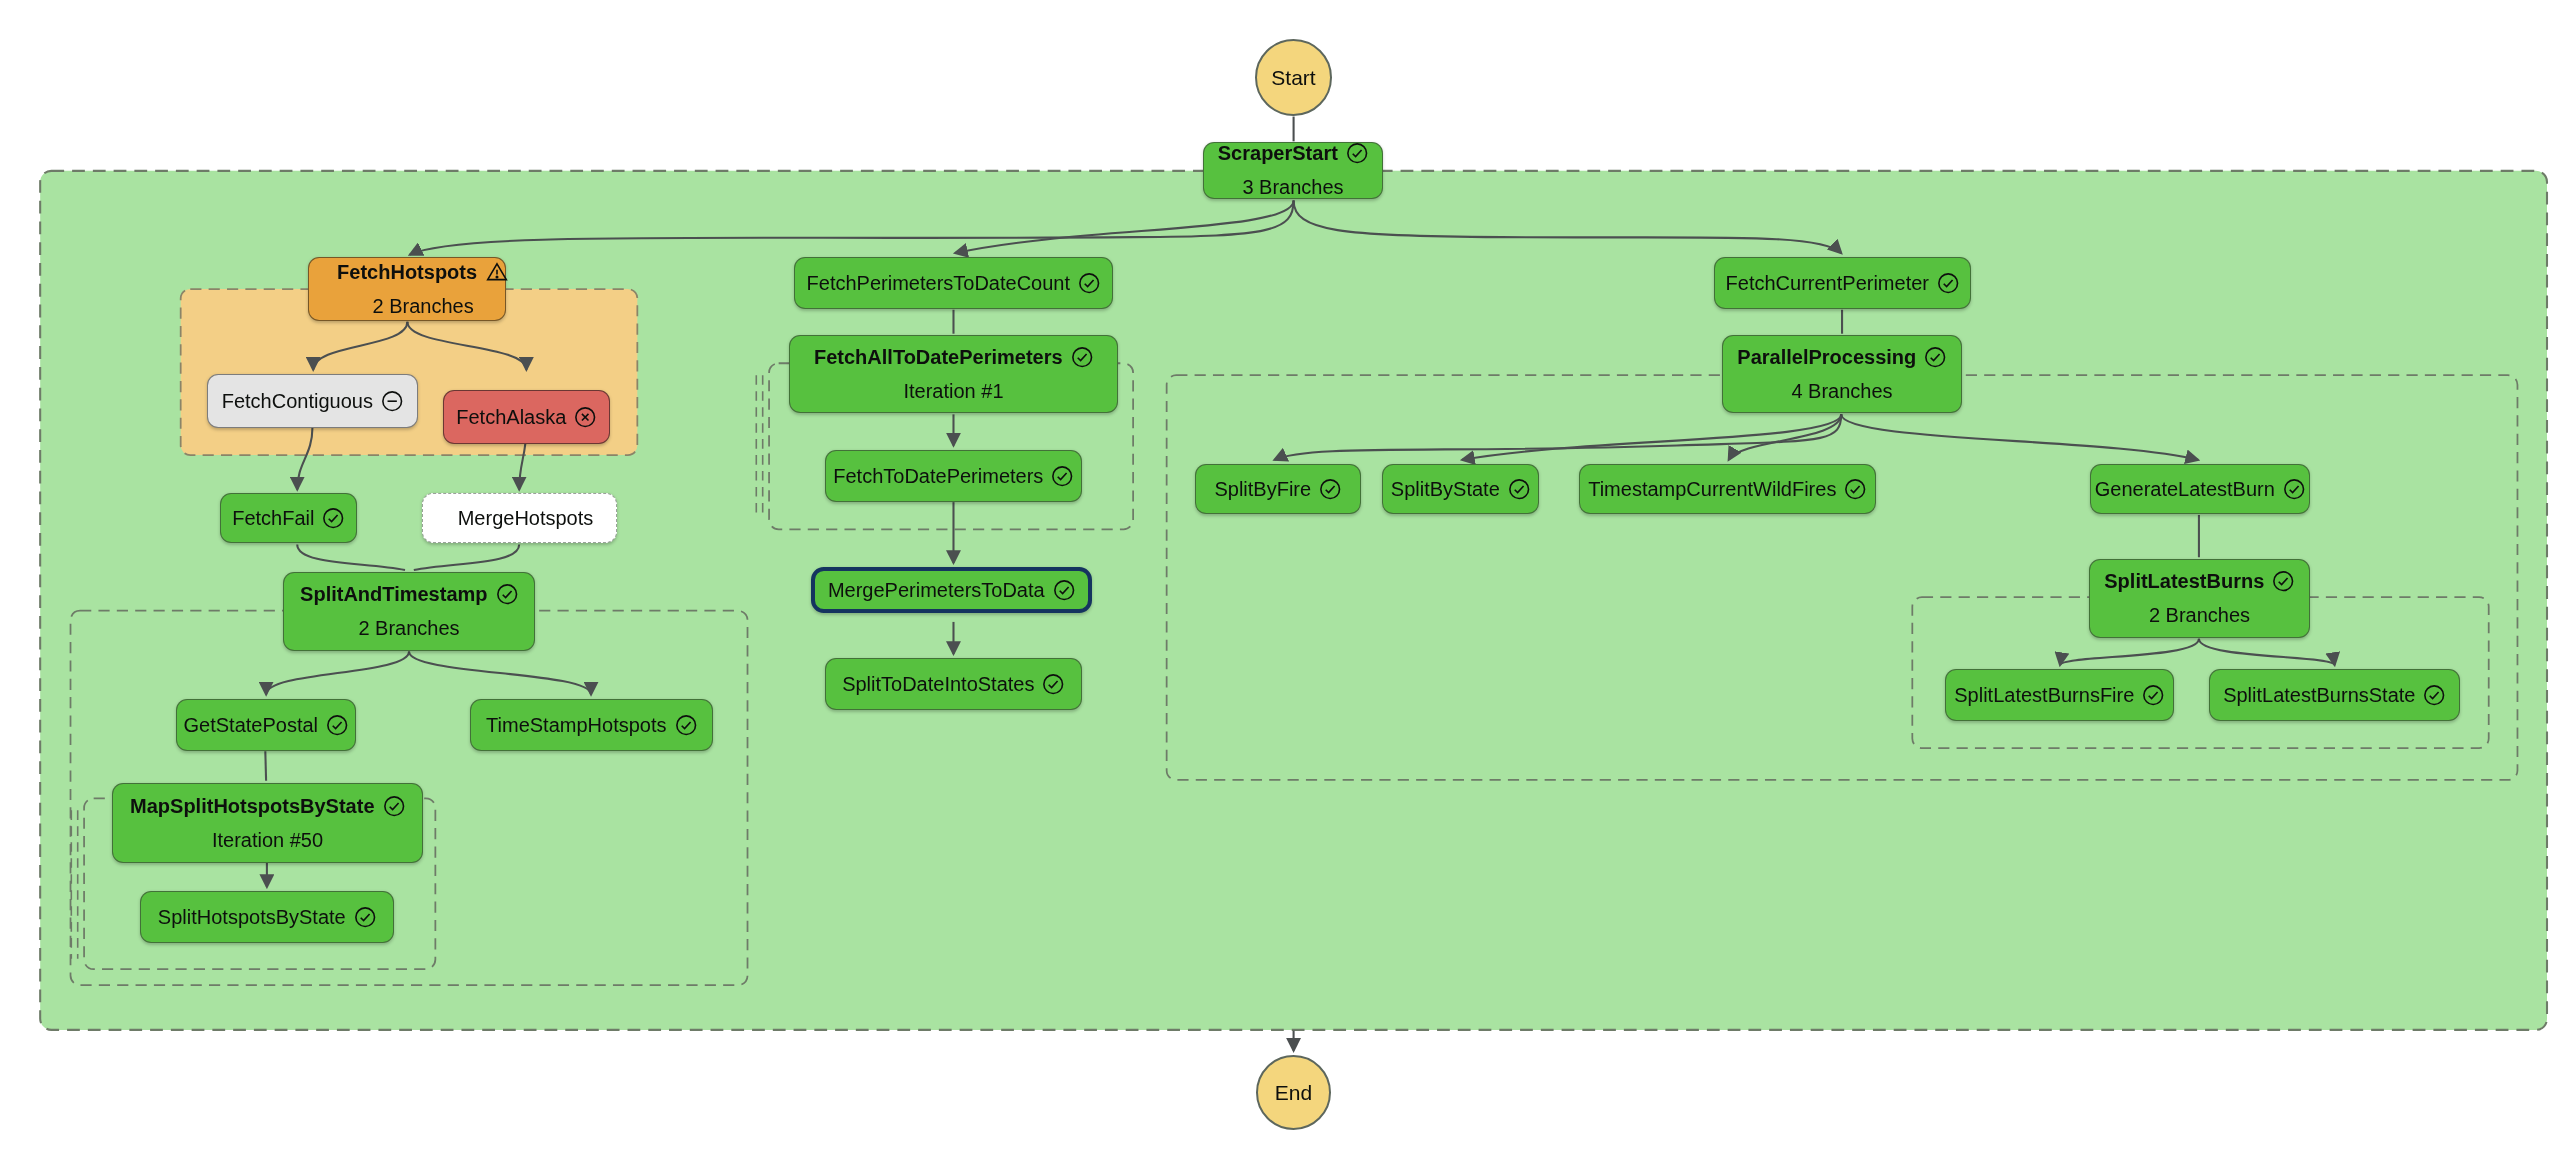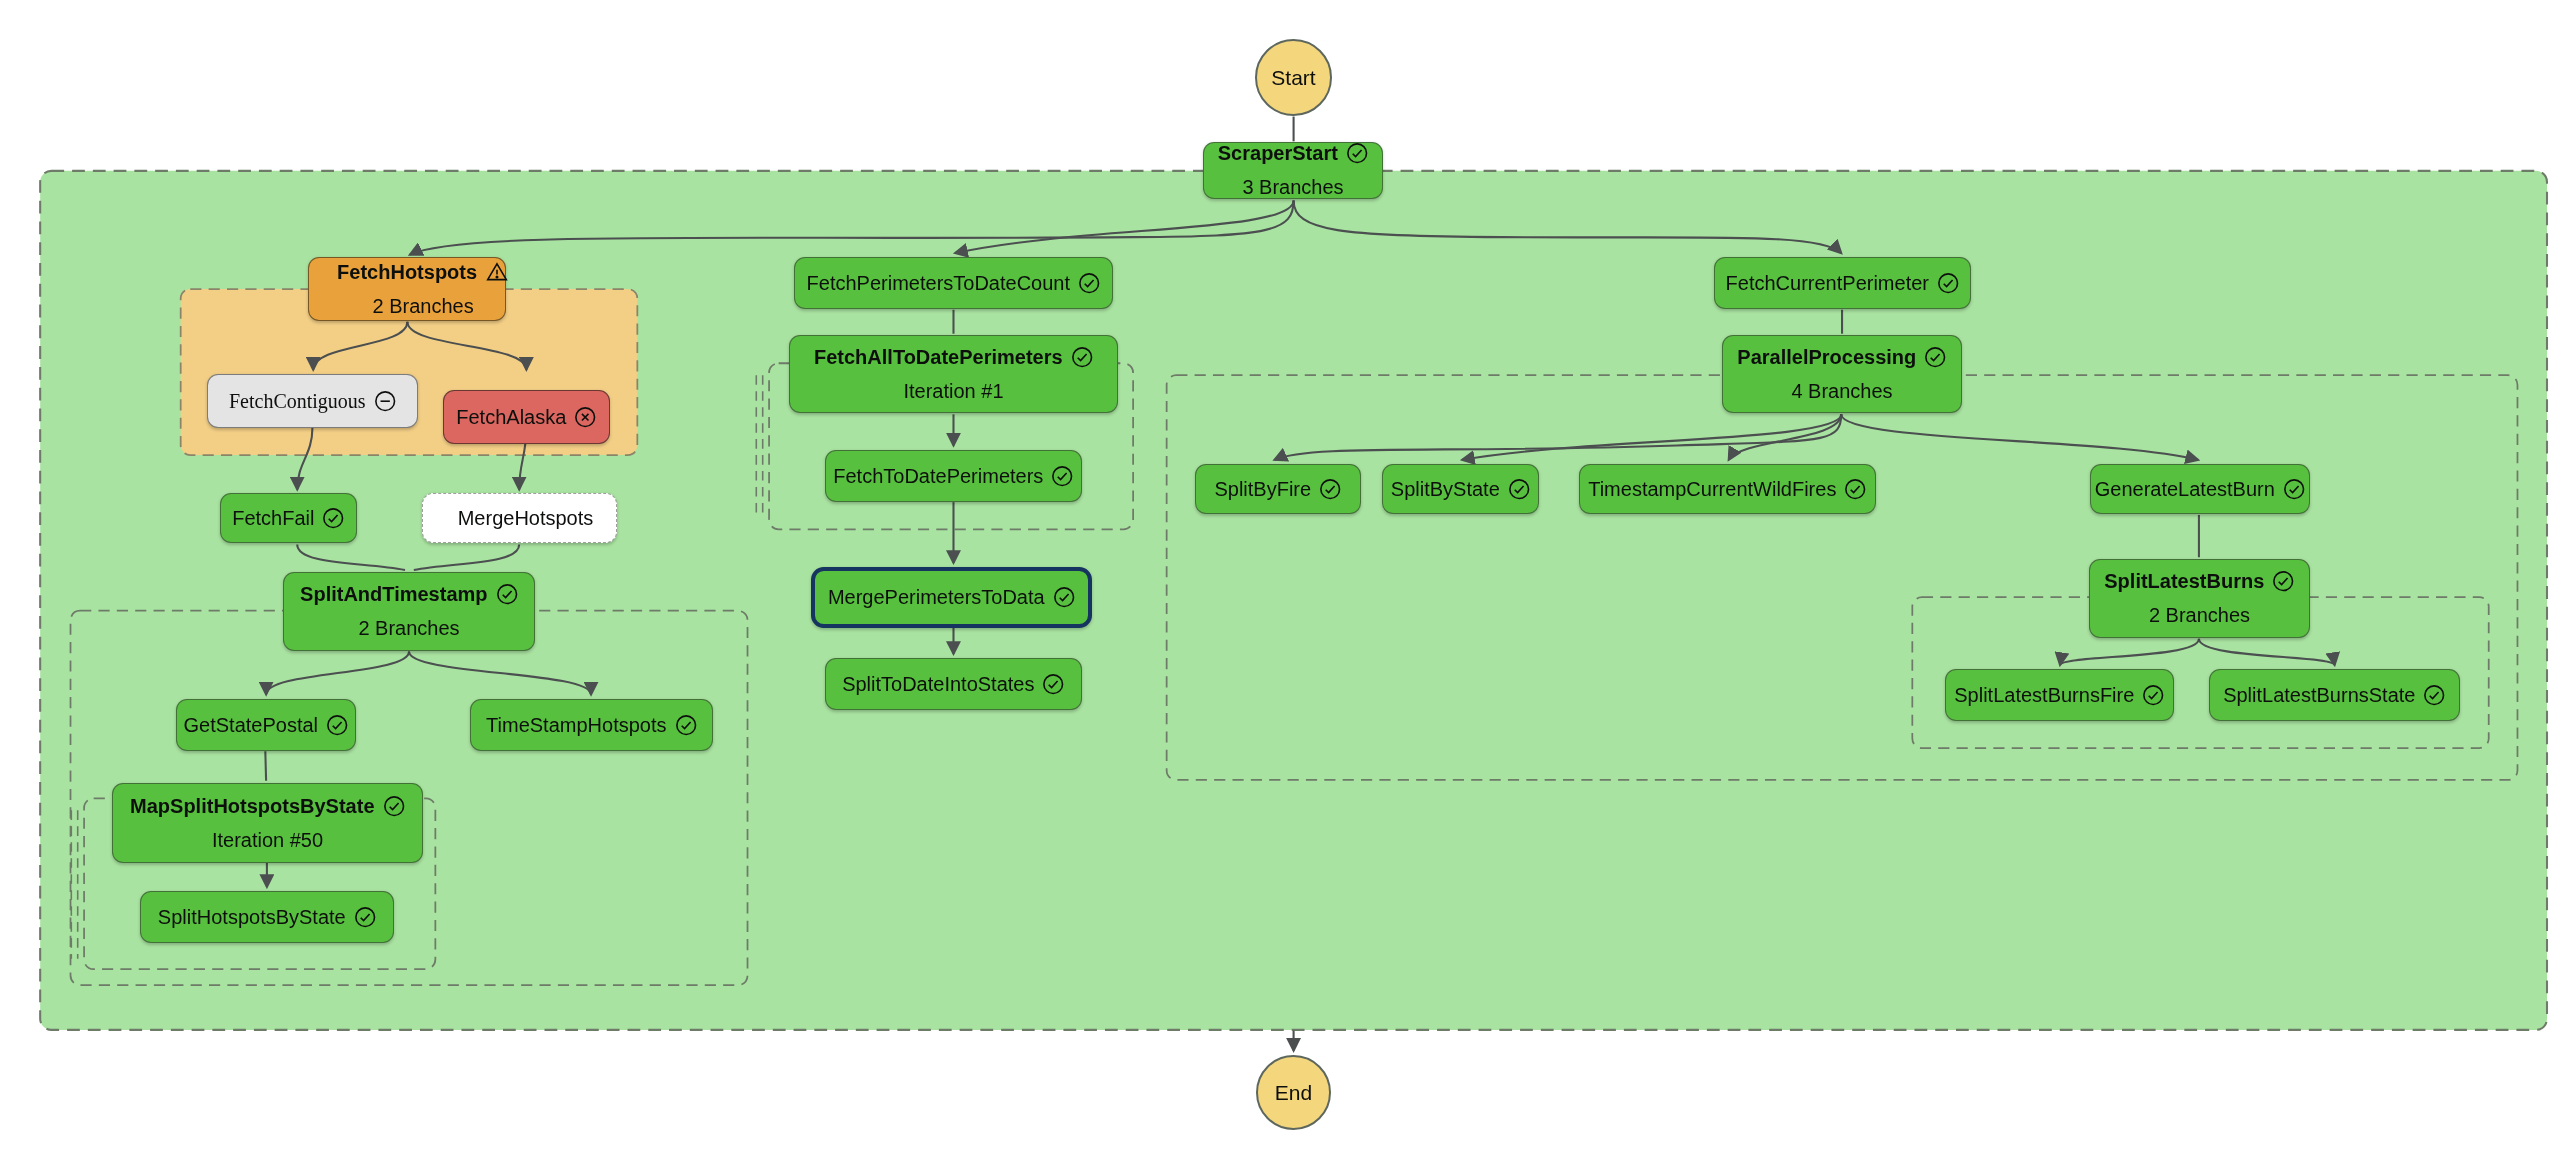--- a/index.html
+++ b/index.html
@@ -115,21 +115,21 @@
           <svg width="24" height="22.4" viewBox="0 0 24 24" fill="none" stroke="#0d0f0d" stroke-width="1.7">
             <path d="M12 3 L22 20 H2 Z"></path>
             <path d="M12 9.5 v5"></path>
             <circle cx="12" cy="17.2" r="0.8" fill="#0d0f0d"></circle>
           </svg>
         </span>
     </div>
     <div class="sub">2 Branches</div>
   </div>
 
-  <div class="node gray" style="left:207px;top:374px;width:211px;height:54px;font-family:Liberation Serif, serif;">
+  <div class="node gray" style="left:207px;top:374px;width:211px;height:54px;">
     <span>FetchContiguous</span>
     <span class="ic">
         <svg width="22.4" height="22.4" viewBox="0 0 24 24" fill="none" stroke="#0d0f0d" stroke-width="1.7">
           <circle cx="12" cy="12" r="10"></circle>
           <path d="M7 12 h10"></path>
         </svg>
       </span>
   </div>
 
   <div class="node red" style="left:443px;top:390px;width:167px;height:54px;">
@@ -238,21 +238,21 @@
   <div class="node" style="left:825px;top:450px;width:257px;height:52px;">
     <span>FetchToDatePerimeters</span>
     <span class="ic">
         <svg width="22.4" height="22.4" viewBox="0 0 24 24" fill="none" stroke="#0d0f0d" stroke-width="1.7">
           <circle cx="12" cy="12" r="10"></circle>
           <path d="M7.2 12.6l3.1 3.1 6.4-7.2"></path>
         </svg>
       </span>
   </div>
 
-  <div class="node selected" style="left:811px;top:567px;width:281px;height:61px;">
+  <div class="node selected" style="left:811px;top:567px;width:281px;height:46px;">
     <span>MergePerimetersToData</span>
     <span class="ic">
         <svg width="22.4" height="22.4" viewBox="0 0 24 24" fill="none" stroke="#0d0f0d" stroke-width="1.7">
           <circle cx="12" cy="12" r="10"></circle>
           <path d="M7.2 12.6l3.1 3.1 6.4-7.2"></path>
         </svg>
       </span>
   </div>
 
   <div class="node" style="left:825px;top:658px;width:257px;height:52px;">

